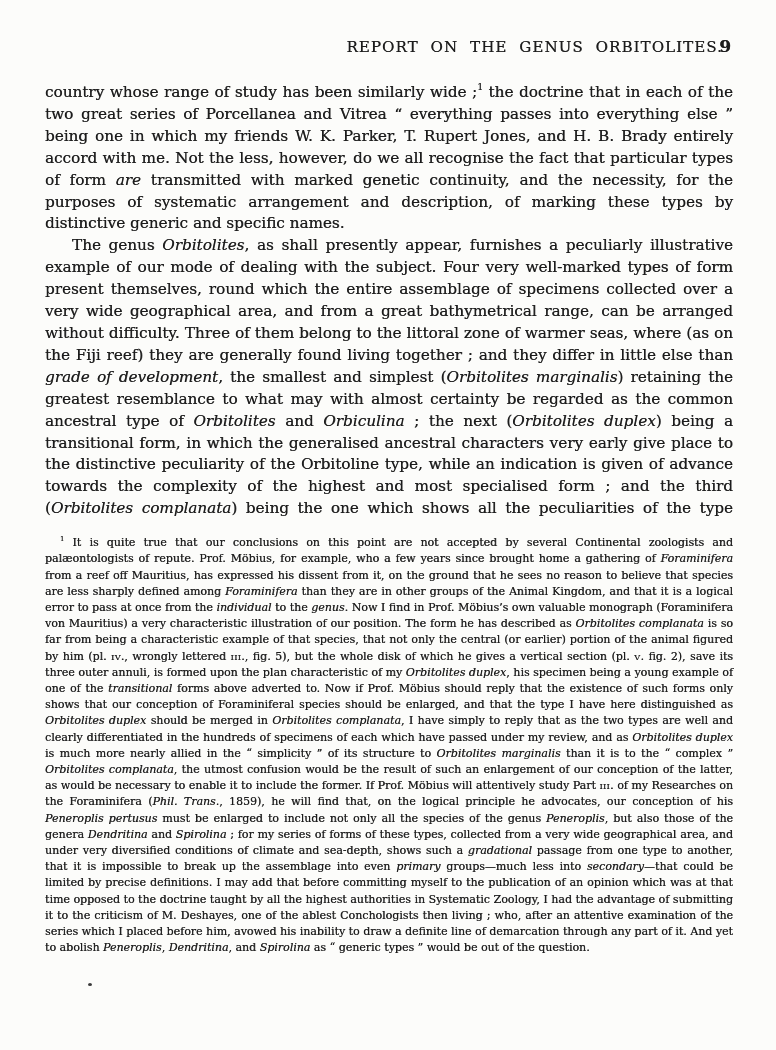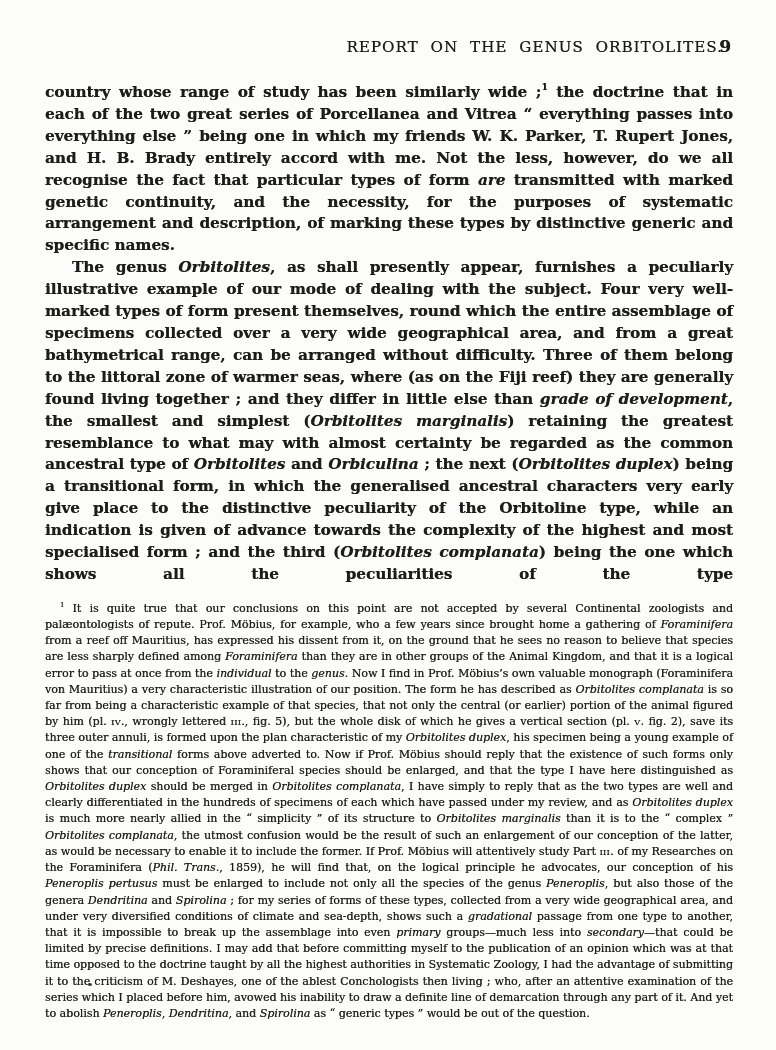--- a/index.html
+++ b/index.html
@@ -35,21 +35,21 @@
     position: absolute; right: 2px; top: -2px;
     font-size: 17px;
     font-weight: bold;
   }
   .body-text {
     width: 688px;
     font-size: 15.2px;
     line-height: 21.9px;
     text-align: justify;
   }
-  .body-para { margin: 0; font-weight: bold; }
+  .body-para { margin: 0; }
   .body-para.indent { text-indent: 27px; }
   .body-para.justify-last { text-align-last: justify; }
   .footnote {
     width: 688px;
     margin-top: 15px;
   }
   .footnote-text {
     margin: 0;
     font-size: 11px;
     line-height: 16.2px;

